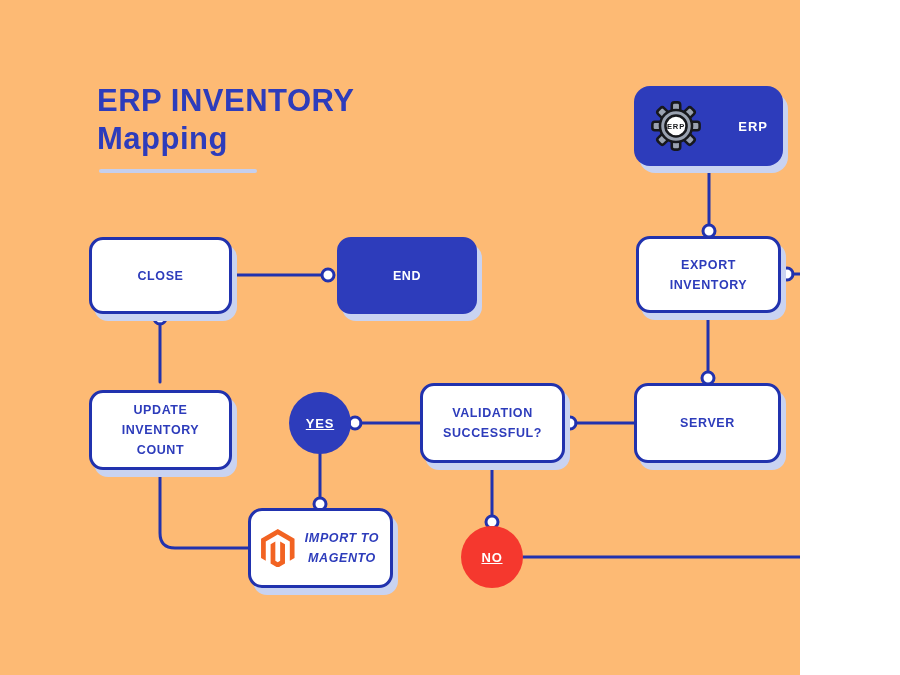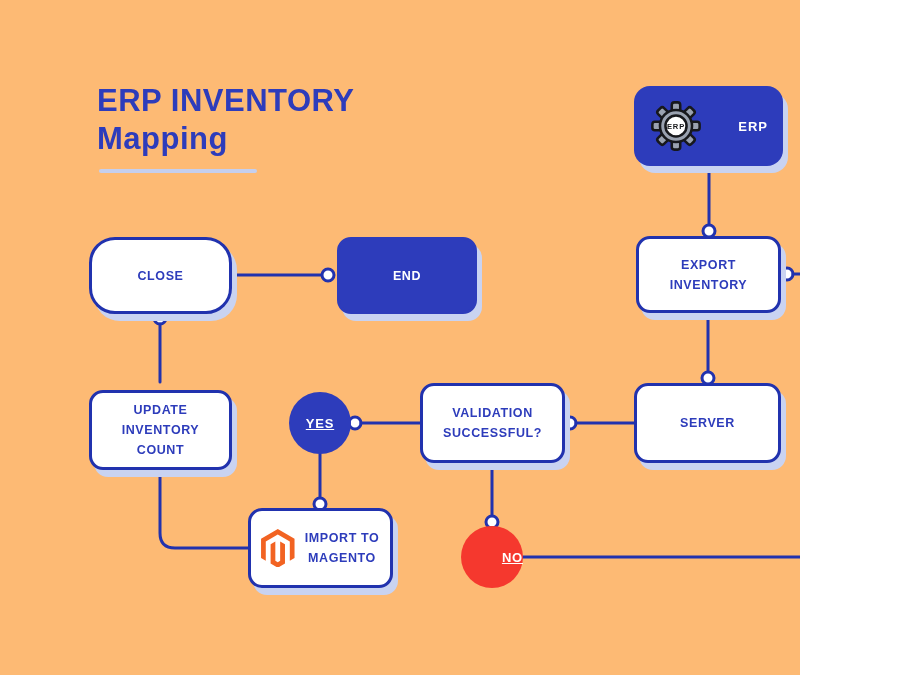--- a/index.html
+++ b/index.html
@@ -23,37 +23,37 @@
   .node{
     position:absolute;box-sizing:border-box;background:#ffffff;
     border:3px solid #2132ae;border-radius:14px;
     box-shadow:5px 7px 0 #c9d3f1;
     display:flex;align-items:center;justify-content:center;text-align:center;
     color:#2d3cbb;font-weight:bold;font-size:12.5px;letter-spacing:0.6px;line-height:1.6;
     padding:0 14px;
   }
   .node--solid{background:#2d3cbb;border-color:#2d3cbb;color:#ffffff;}
 
-  #node-close{left:89px;top:237px;width:143px;height:77px;border-radius:26px;}
+  #node-close{left:89px;top:237px;width:143px;height:77px;}
   #node-end{left:337px;top:237px;width:140px;height:77px;}
   #node-export{left:636px;top:236px;width:145px;height:77px;}
   #node-update{left:89px;top:390px;width:143px;height:80px;}
   #node-validation{left:420px;top:383px;width:145px;height:80px;}
   #node-server{left:634px;top:383px;width:147px;height:80px;}
   #node-import{left:248px;top:508px;width:145px;height:80px;gap:9px;padding:0 10px;}
-  #node-import .label{max-width:92px;}
+  #node-import .label{max-width:92px;font-style:italic;}
 
   
   .decision{
     position:absolute;width:62px;height:62px;border-radius:50%;
     display:flex;align-items:center;justify-content:center;
     color:#ffffff;font-weight:bold;font-size:13px;letter-spacing:0.8px;text-decoration:underline;
   }
   #circle-yes{left:289px;top:392px;background:#2d3cbb;}
-  #circle-no{left:461px;top:526px;background:#f5382e;justify-content:flex-end;}
+  #circle-no{left:461px;top:526px;background:#f5382e;}
 
   
   #badge-erp{
     position:absolute;left:634px;top:86px;width:149px;height:80px;box-sizing:border-box;
     background:#2d3cbb;border-radius:16px;box-shadow:5px 7px 0 #c9d3f1;
     display:flex;align-items:center;justify-content:space-between;gap:15px;padding:0 15px;
     color:#ffffff;font-weight:bold;font-size:13px;letter-spacing:1px;
   }
   .gear-icon{width:54px;height:54px;flex:0 0 auto;}
   .magento-icon{width:34px;height:38px;flex:0 0 auto;}

